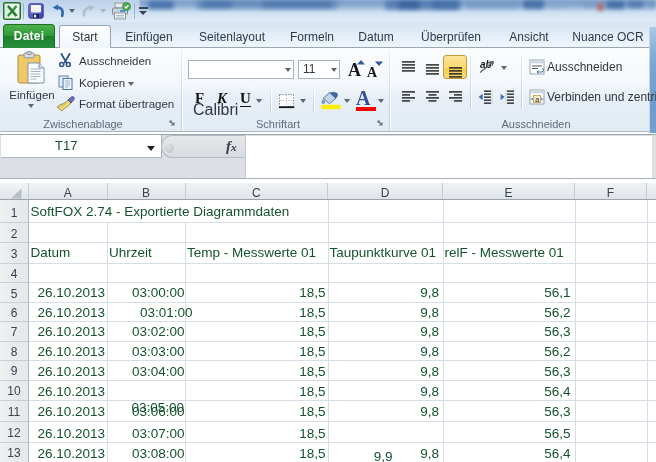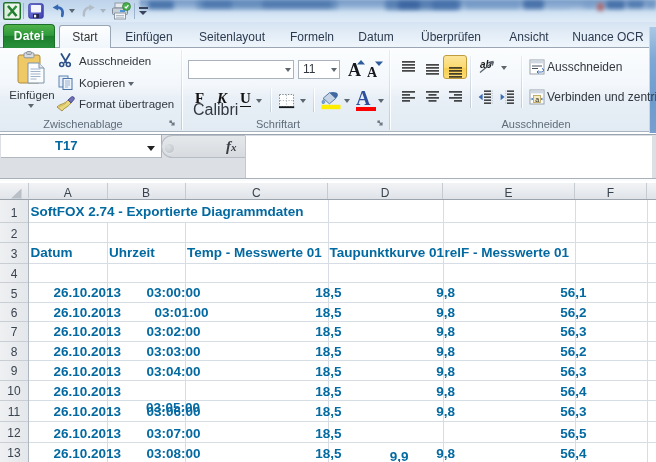--- a/index.html
+++ b/index.html
@@ -25,22 +25,22 @@
 #fx{position:absolute;left:226px;top:138px;font-family:"Liberation Serif",serif;font-style:italic;font-weight:bold;font-size:15px;color:#3a3f46;}
 #band{left:0;top:177.5px;width:656px;height:5.5px;background:linear-gradient(#a9b0b8 0,#a9b0b8 1.2px,#fbfcfd 1.2px,#f6f8fa 5.5px);}
 #grid{left:0;top:181px;width:656px;height:281px;background:#fff;}
 #colhead{position:absolute;left:0;top:183px;width:656px;height:15.5px;background:linear-gradient(#f2f3f5,#e7eaee 60%,#dfe3e8);border-bottom:1px solid #9ba4ad;}
 .ch{position:absolute;top:183px;height:15.5px;line-height:20px;text-align:center;font-size:12px;color:#39434e;border-right:1px solid #c6cbd1;}
 #gutter{position:absolute;left:0;top:199.5px;width:28px;height:262.5px;background:linear-gradient(90deg,#eef0f2,#e4e7eb);border-right:1px solid #aeb7c0;}
 .rn{position:absolute;left:0;width:28px;font-size:12px;color:#39434e;text-align:center;}
 .hline{position:absolute;left:29px;width:627px;height:1px;background:#d7dde4;}
 .gline{position:absolute;top:199.5px;height:262.5px;width:1px;background:#d7dde4;}
 .rl{position:absolute;left:0;width:28px;height:1px;background:#c9ced4;}
-.cell{position:absolute;font-size:13.5px;color:#0369a1;white-space:nowrap;height:19px;line-height:19px;font-weight:bold;}
-.num{text-align:right;margin-left:16px;}
+.cell{position:absolute;font-size:13.5px;color:#14532d;white-space:nowrap;height:19px;line-height:19px;}
+.num{text-align:right;}
 svg{position:absolute;overflow:visible;}
 </style></head>
 <body>
 <div class="abs" id="title"></div>
 <div class="abs" id="titledark"></div>
 <div class="blob" style="left:140px;top:0px;width:516px;height:7px;background:#6f96c6;opacity:0.45;"></div>
 <div class="blob" style="left:148px;top:1px;width:26px;height:8px;background:#3a67a2;opacity:0.8;"></div>
 <div class="blob" style="left:196px;top:0px;width:142px;height:9px;background:#4a78ae;opacity:0.5;"></div>
 <div class="blob" style="left:202px;top:1px;width:30px;height:7px;background:#2f5c9b;opacity:0.45;"></div>
 <div class="blob" style="left:262px;top:1px;width:70px;height:7px;background:#35619d;opacity:0.45;"></div>

